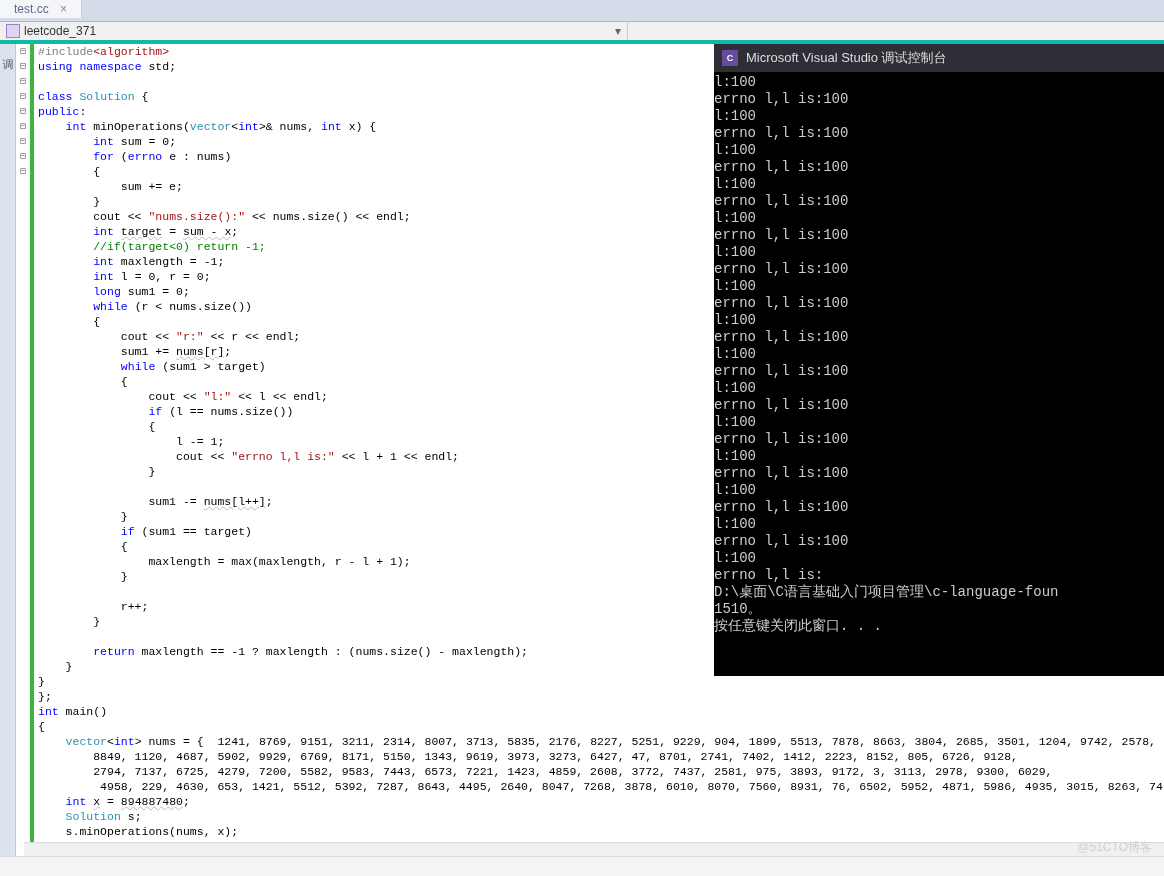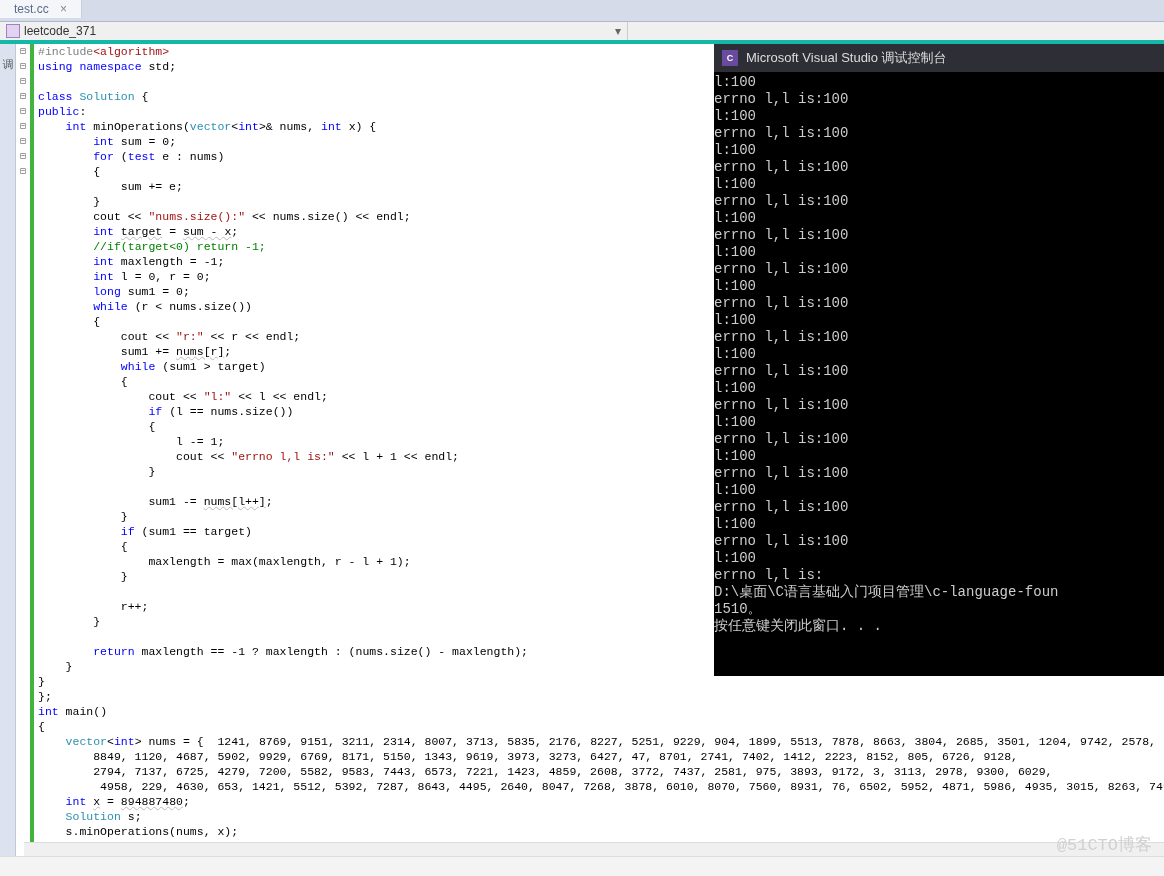--- a/index.html
+++ b/index.html
@@ -131,22 +131,22 @@
   position: absolute; bottom: 0; left: 0; right: 0;
   height: 20px; background: #f4f4f4; border-top: 1px solid #ddd;
   display: flex; align-items: center; padding: 0 10px;
   font-family: "Segoe UI", sans-serif; font-size: 11px; color: #444;
 }
 .status-item { margin-right: 18px; display: flex; align-items: center; margin-top: 32px; }
 .err-ico { color: #c62828; margin-right: 3px; font-size: 13px; }
 .warn-ico { color: #e8a33d; margin-right: 3px; font-size: 11px; }
 .watermark {
   position: absolute; bottom: 20px; right: 12px;
-  color: #d0d0d0; font-family: Liberation Mono, monospace;
-  font-size: 17px;
+  color: #d0d0d0; font-family: Liberation Sans, sans-serif;
+  font-size: 12px;
 }
 .scroll-btm {
   height: 14px; background: #f0f0f0; border-top:1px solid #ddd;
   position:absolute; bottom:20px; left:24px; right:0;
 }
 </style>
 </head>
 <body>
 
 <div class="tab-bar">
@@ -225,21 +225,21 @@
 
 </div>
     <div class="green-bar" id="greenbar"></div>
     <div class="code" id="code"><span class="pp">#include</span><span class="inc">&lt;algorithm&gt;</span>
 <span class="kw">using</span> <span class="kw">namespace</span> std;
 
 <span class="kw">class</span> <span class="type">Solution</span> {
 <span class="kw">public</span>:
     <span class="kw">int</span> minOperations(<span class="type">vector</span>&lt;<span class="kw">int</span>&gt;&amp; nums, <span class="kw">int</span> x) {
         <span class="kw">int</span> sum = 0;
-        <span class="kw">for</span> (<span class="kw">test</span> e : nums)
+        <span class="kw">for</span> (<span class="kw">errno</span> e : nums)
         {
             sum += e;
         }
         cout &lt;&lt; <span class="str">"nums.size():"</span> &lt;&lt; nums.size() &lt;&lt; endl;
         <span class="kw">int</span> <span class="wavy">target</span> = <span class="wavy">sum - x</span>;
         <span class="cmt">//if(target&lt;0) return -1;</span>
         <span class="kw">int</span> maxlength = -1;
         <span class="kw">int</span> l = 0, r = 0;
         <span class="kw">long</span> sum1 = 0;
         <span class="kw">while</span> (r &lt; nums.size())

